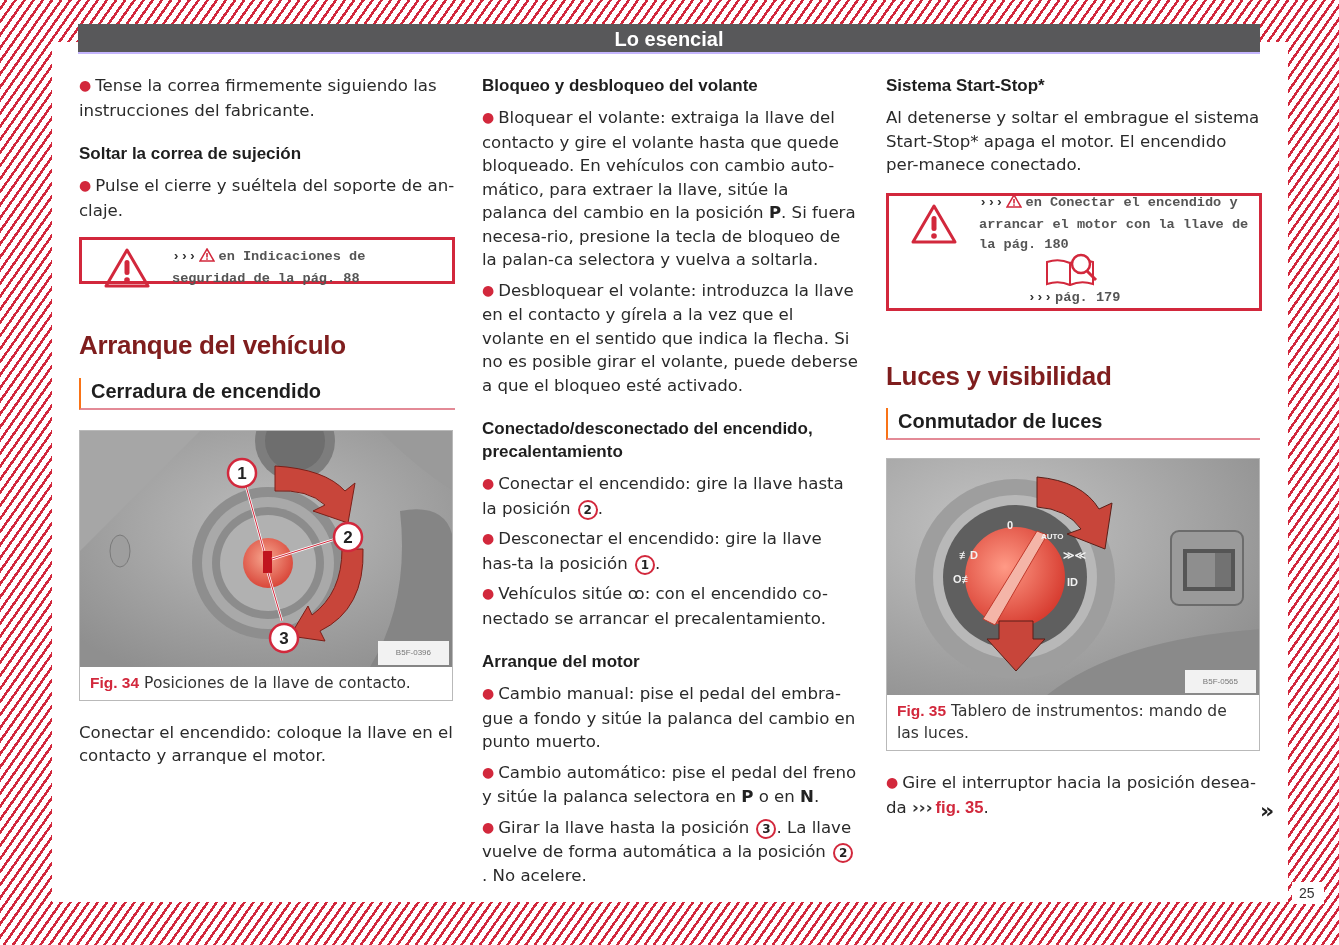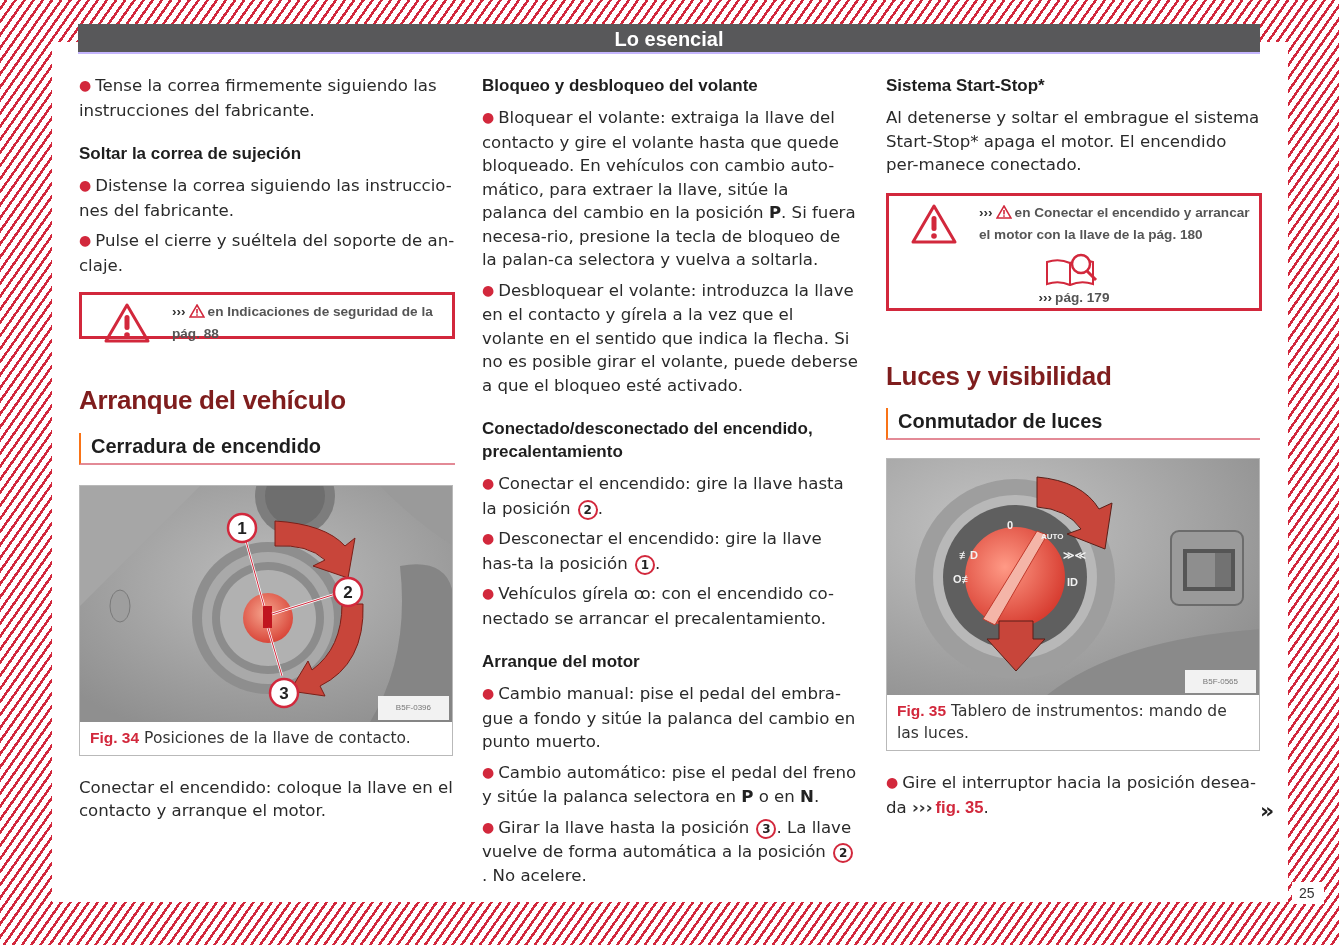--- a/index.html
+++ b/index.html
@@ -46,21 +46,21 @@
     font-family: "Liberation Sans", sans-serif; font-weight: bold; font-size: 20px;
     color: #1e1e1e; border-left: 2px solid #f97316; border-bottom: 2px solid #e38a96;
     padding: 0 0 4px 10px; line-height: 26px;
   }
   .warnbox {
     position: relative; border: 3px solid #d2283c; background: #fff;
   }
   .warnbox .row { display: flex; align-items: center; }
   .warnbox .ico { width: 90px; display: flex; justify-content: center; }
   .warnbox .txt {
-    font-family: Liberation Sans, sans-serif; font-weight: bold; font-size: 13.6px;
+    font-family: Liberation Mono, monospace; font-weight: bold; font-size: 13.6px;
     color: #555; line-height: 20px;
   }
   .chev { color: #333; font-weight: bold; margin-right: 3px; }
   .tri-inline { display: inline-block; vertical-align: -2px; margin-right: 3px; }
   .figure { position: relative; border: 1px solid #b9b9b9; background: #fff; }
   .figure .img { position: relative; overflow: hidden; }
   .figure .code {
     position: absolute; right: 3px; bottom: 2px; background: #f2f2f2; color: #777;
     font-size: 8px; padding: 0 18px; font-family: "Liberation Sans", sans-serif;
   }
@@ -83,21 +83,20 @@
 <div class="page"></div>
 <div class="page-num-notch"></div>
 <div class="page-num">25</div>
 
 <div class="header-bar">Lo esencial</div>
 
 <div class="col col1">
   <p class="b"><span class="dot">●</span><span>Tense la correa firmemente siguiendo las instrucciones del fabricante.</span></p>
 
   <h4 style="margin-top:20px">Soltar la correa de sujeción</h4>
-  <p class="b"><span class="dot">●</span><span>Distense la correa siguiendo las instruccio-nes del fabricante.</span></p>
   <p class="b"><span class="dot">●</span><span>Pulse el cierre y suéltela del soporte de an-claje.</span></p>
 
   <div class="warnbox" style="margin-top:15px; height:47px;">
     <div class="row" style="height:55px;">
       <div class="ico">
         <svg width="48" height="42" viewBox="0 0 48 42">
             <path d="M24 3 L45 39 L3 39 Z" fill="none" stroke="#d2283c" stroke-width="3" stroke-linejoin="round"></path>
             <rect x="21.5" y="13" width="5" height="15" rx="2.5" fill="#d2283c"></rect>
             <circle cx="24" cy="33" r="2.8" fill="#d2283c"></circle>
           </svg>
@@ -167,21 +166,21 @@
 </div>
 
 <div class="col col2">
   <h4>Bloqueo y desbloqueo del volante</h4>
   <p class="b"><span class="dot">●</span><span>Bloquear el volante: extraiga la llave del contacto y gire el volante hasta que quede bloqueado. En vehículos con cambio auto-mático, para extraer la llave, sitúe la palanca del cambio en la posición </span><span class="bold">P</span><span>. Si fuera necesa-rio, presione la tecla de bloqueo de la palan-ca selectora y vuelva a soltarla.</span></p>
   <p class="b"><span class="dot">●</span><span>Desbloquear el volante: introduzca la llave en el contacto y gírela a la vez que el volante en el sentido que indica la flecha. Si no es posible girar el volante, puede deberse a que el bloqueo esté activado.</span></p>
 
   <h4 style="margin-top:20px;">Conectado/desconectado del encendido, precalentamiento</h4>
   <p class="b"><span class="dot">●</span><span>Conectar el encendido: gire la llave hasta la posición</span> <span class="num-circle">2</span>.</p>
   <p class="b"><span class="dot">●</span><span>Desconectar el encendido: gire la llave has-ta la posición</span> <span class="num-circle">1</span>.</p>
-  <p class="b"><span class="dot">●</span><span>Vehículos gírela</span> <span>ꝏ</span><span>: con el encendido co-nectado se arrancar el precalentamiento.</span></p>
+  <p class="b"><span class="dot">●</span><span>Vehículos sitúe</span> <span>ꝏ</span><span>: con el encendido co-nectado se arrancar el precalentamiento.</span></p>
 
   <h4 style="margin-top:20px;">Arranque del motor</h4>
   <p class="b"><span class="dot">●</span><span>Cambio manual: pise el pedal del embra-gue a fondo y sitúe la palanca del cambio en punto muerto.</span></p>
   <p class="b"><span class="dot">●</span><span>Cambio automático: pise el pedal del freno y sitúe la palanca selectora en </span><span class="bold">P</span><span> o en </span><span class="bold">N</span><span>.</span></p>
   <p class="b"><span class="dot">●</span><span>Girar la llave hasta la posición</span> <span class="num-circle">3</span><span>. La llave vuelve de forma automática a la posición</span> <span class="num-circle">2</span><span>. No acelere.</span></p>
 </div>
 
 <div class="col col3">
   <h4>Sistema Start-Stop*</h4>
   <p>Al detenerse y soltar el embrague el sistema Start-Stop* apaga el motor. El encendido per-manece conectado.</p>

